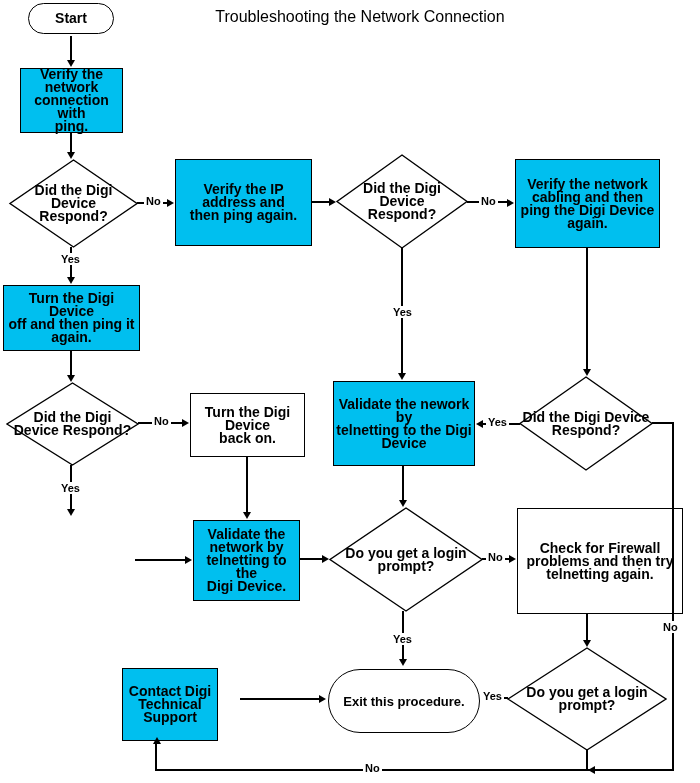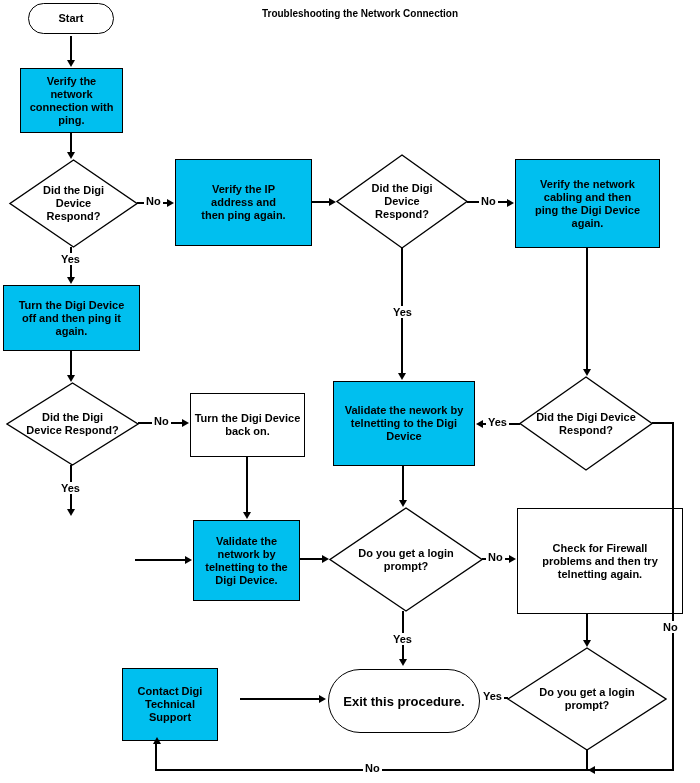--- a/index.html
+++ b/index.html
@@ -1,21 +1,21 @@
 <!DOCTYPE html>
 <html><head>
 <meta charset="utf-8">
 <style>
   html,body{margin:0;padding:0;background:#fff;}
   .canvas{position:relative;width:700px;height:783px;background:#fff;
           font-family:"Liberation Sans",sans-serif;color:#000;overflow:hidden;}
   .title{position:absolute;left:203px;top:8px;width:314px;text-align:center;
-         font-weight:bold;font-size:10px;}
+         font-weight:normal;font-size:16px;}
   .node{position:absolute;display:flex;align-items:center;justify-content:center;
-        text-align:center;font-weight:bold;font-size:11px;line-height:13px;box-sizing:border-box;}
+        text-align:center;font-weight:bold;font-size:14px;line-height:13px;box-sizing:border-box;}
   .ntext{white-space:pre-line;position:relative;z-index:2;padding:0 1px;}
   .proc{background:var(--process-fill,#00BFEF);border:1.5px solid var(--stroke,#000);}
   .alt{background:var(--decision-fill,#fff);border:1.5px solid var(--stroke,#000);}
   .term{background:var(--decision-fill,#fff);border:1.5px solid var(--stroke,#000);border-radius:999px;}
   .dia{border:none;background:transparent;}
   .dsvg{position:absolute;left:0;top:0;width:100%;height:100%;overflow:visible;z-index:1;}
   .dsvg polygon{fill:var(--decision-fill,#fff);stroke:var(--stroke,#000);stroke-width:1.4;}
   .ln{position:absolute;background:var(--stroke,#000);}
   .arr{position:absolute;width:0;height:0;}
   .arr.down{border-left:4px solid transparent;border-right:4px solid transparent;border-top:7px solid var(--stroke,#000);}

